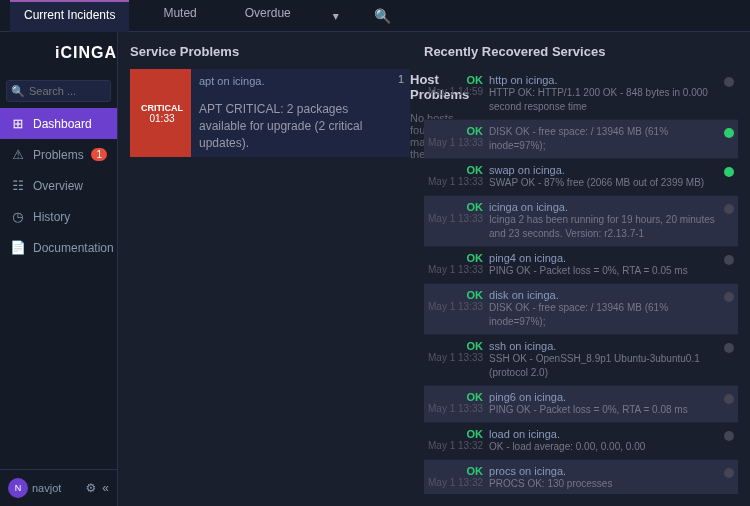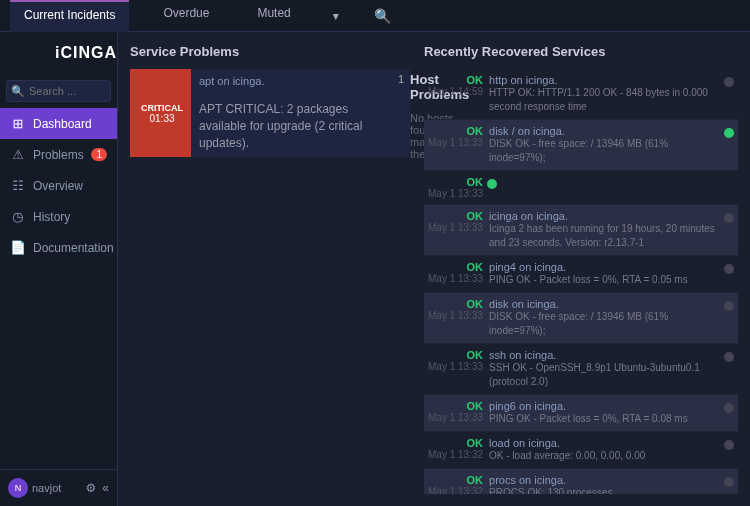--- a/index.html
+++ b/index.html
@@ -70,22 +70,22 @@
     ::-webkit-scrollbar { width: 4px; }
     ::-webkit-scrollbar-track { background: #1a1f2e; }
     ::-webkit-scrollbar-thumb { background: #3a4060; border-radius: 2px; }
   </style>
 </head>
 <body>
 
 <div class="top-nav">
   <div class="top-nav-tabs">
     <div class="nav-tab active">Current Incidents</div>
+    <div class="nav-tab">Muted</div>
     <div class="nav-tab">Overdue</div>
-    <div class="nav-tab">Muted</div>
     <div class="nav-tab-dropdown">
       <span>▾</span>
     </div>
     <span class="nav-search-icon">🔍</span>
   </div>
 </div>
 
 <div class="main-layout">
 
   <div class="sidebar">
@@ -172,30 +172,33 @@
           </div>
           <div class="recovered-dot gray"></div>
         </div>
 
         <div class="recovered-item highlight">
           <div class="recovered-status">
             <div class="status-ok">OK</div>
             <div class="status-time">May 1 13:33</div>
           </div>
           <div class="recovered-detail">
-            <div class="detail-host">disk / on icinga.</div>
             <div class="detail-text">DISK OK - free space: / 13946 MB (61% inode=97%);</div>
           </div>
           <div class="recovered-dot"></div>
         </div>
 
         <div class="recovered-item">
           <div class="recovered-status">
             <div class="status-ok">OK</div>
             <div class="status-time">May 1 13:33</div>
+          </div>
+          <div class="recovered-detail">
+            <div class="detail-host">swap on icinga.</div>
+            <div class="detail-text">SWAP OK - 87% free (2066 MB out of 2399 MB)</div>
           </div>
           <div class="recovered-dot"></div>
         </div>
 
         <div class="recovered-item highlight">
           <div class="recovered-status">
             <div class="status-ok">OK</div>
             <div class="status-time">May 1 13:33</div>
           </div>
           <div class="recovered-detail">

